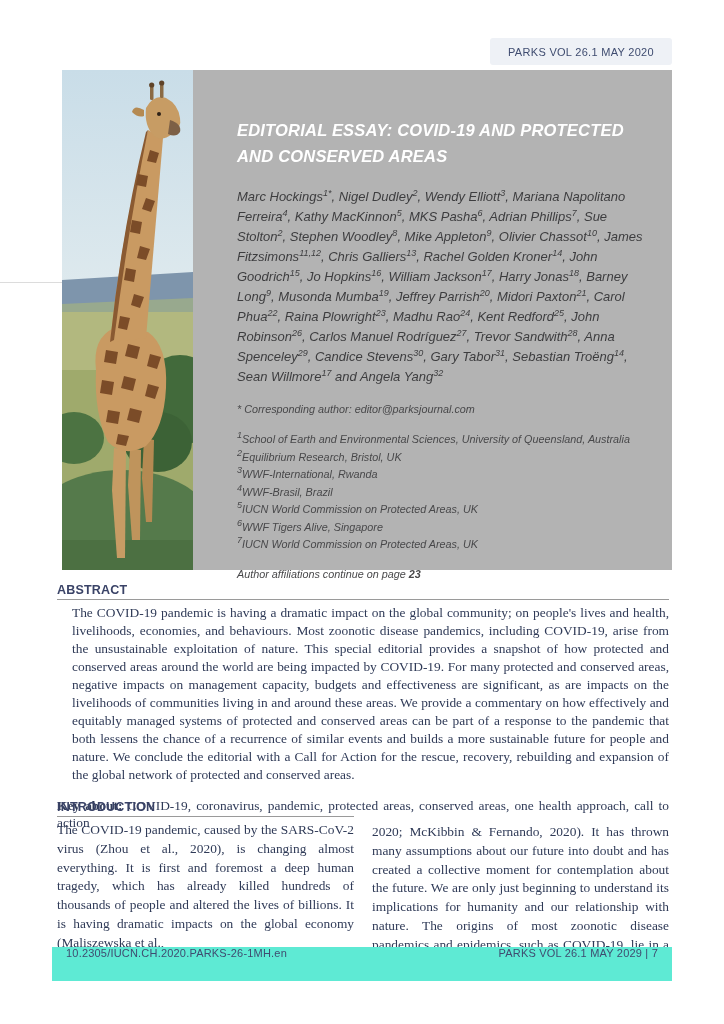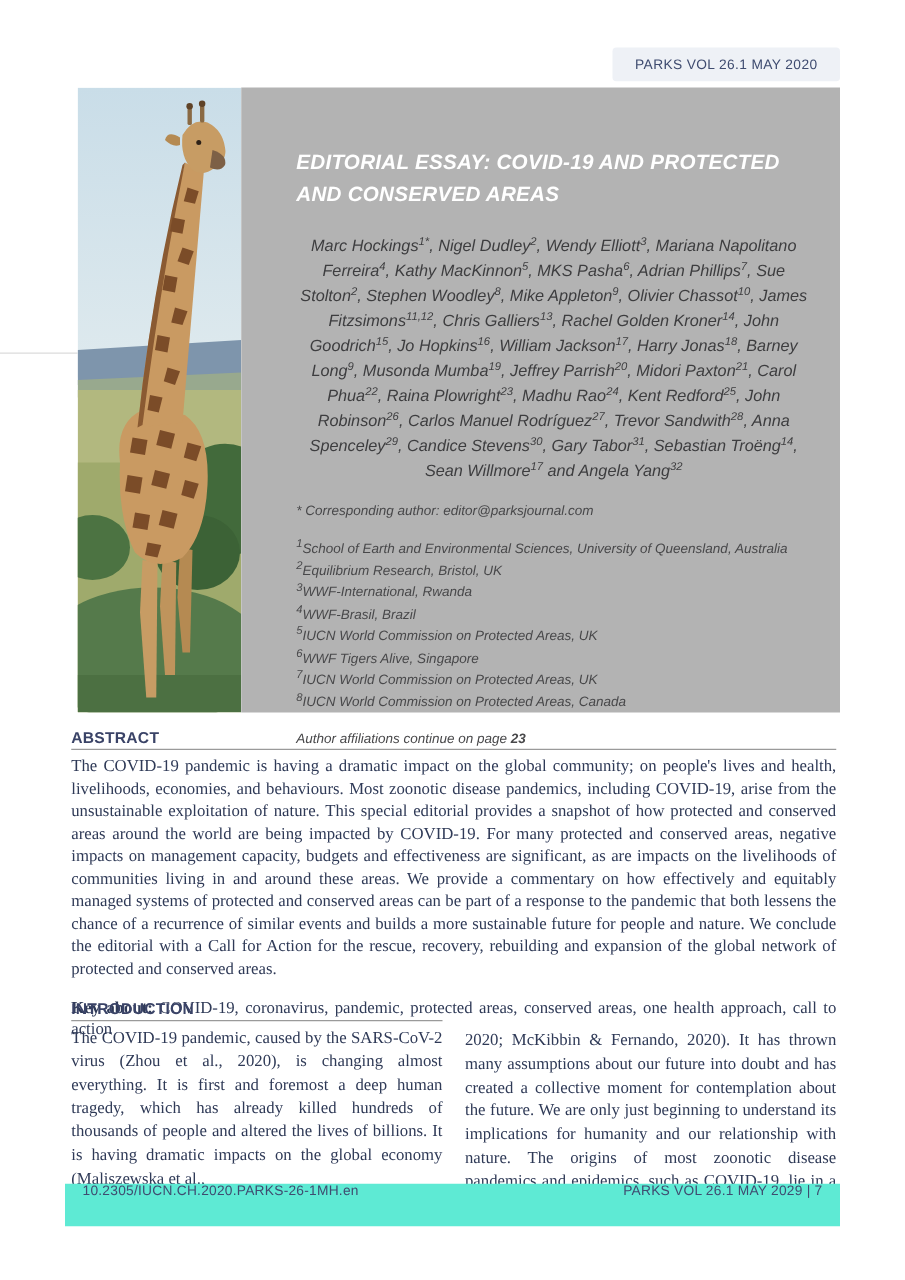--- a/index.html
+++ b/index.html
@@ -29,42 +29,42 @@
   .hero-photo svg { display:block; width:131px; height:500px; }
   .title-block {
     position:absolute; left:193px; top:0; width:479px; height:500px;
     background:#b3b3b3; padding:48px 30px 0 44px;
   }
   .article-title {
     width:420px; font-size:16.5px; font-weight:bold; color:#ffffff;
     line-height:1.55; letter-spacing:0.2px; margin-bottom:18px;
   }
   .author-list {
-    width:412px; font-size:13px; color:#3d3d3f; line-height:1.54;text-align:center;
+    width:412px; font-size:13px; color:#3d3d3f; line-height:1.54;
   }
   .author-list sup, .affiliation-list sup { font-size:9px; line-height:0; }
   .corresponding {
     margin-top:16px; font-size:10.8px; color:#48484a;
   }
   .affiliation-list {
     margin-top:16px; font-size:10.8px; color:#48484a; line-height:1.62;
   }
   .aff-note { margin-top:14px; font-size:10.8px; color:#48484a; }
   .aff-note b { font-weight:bold; }
   
   .abstract { position:absolute; left:57px; top:583px; width:612px; }
   .sec-heading {
     font-size:12.5px; font-weight:bold; color:#3a4367; letter-spacing:0.2px;
     padding-bottom:2px; border-bottom:1px solid #9a9a9a;
   }
   .serif {
     font-family:"Liberation Serif", serif; color:#2f3a57;
     font-size:13.4px; line-height:1.34; text-align:justify;
   }
-  .abstract-text { margin-top:4px; }
+  .abstract-text { margin-top:4px;margin-left:15px; }
   .keywords { margin-top:13px; }
   .keywords .kw-label { font-weight:bold; }
   
   .intro { position:absolute; left:57px; top:800px; width:612px; display:flex; gap:18px; }
   .intro-col { width:298px; }
   .intro .sec-heading { margin-bottom:4px; }
   .intro .serif { line-height:1.4; }
   .intro-col-2 { padding-top:23px; }
   
   .footer {
@@ -159,21 +159,20 @@
       <div class="author-list"><span>Marc Hockings<sup>1*</sup></span>, <span>Nigel Dudley<sup>2</sup></span>, <span>Wendy Elliott<sup>3</sup></span>, <span>Mariana Napolitano Ferreira<sup>4</sup></span>, <span>Kathy MacKinnon<sup>5</sup></span>, <span>MKS Pasha<sup>6</sup></span>, <span>Adrian Phillips<sup>7</sup></span>, <span>Sue Stolton<sup>2</sup></span>, <span>Stephen Woodley<sup>8</sup></span>, <span>Mike Appleton<sup>9</sup></span>, <span>Olivier Chassot<sup>10</sup></span>, <span>James Fitzsimons<sup>11,12</sup></span>, <span>Chris Galliers<sup>13</sup></span>, <span>Rachel Golden Kroner<sup>14</sup></span>, <span>John Goodrich<sup>15</sup></span>, <span>Jo Hopkins<sup>16</sup></span>, <span>William Jackson<sup>17</sup></span>, <span>Harry Jonas<sup>18</sup></span>, <span>Barney Long<sup>9</sup></span>, <span>Musonda Mumba<sup>19</sup></span>, <span>Jeffrey Parrish<sup>20</sup></span>, <span>Midori Paxton<sup>21</sup></span>, <span>Carol Phua<sup>22</sup></span>, <span>Raina Plowright<sup>23</sup></span>, <span>Madhu Rao<sup>24</sup></span>, <span>Kent Redford<sup>25</sup></span>, <span>John Robinson<sup>26</sup></span>, <span>Carlos Manuel Rodríguez<sup>27</sup></span>, <span>Trevor Sandwith<sup>28</sup></span>, <span>Anna Spenceley<sup>29</sup></span>, <span>Candice Stevens<sup>30</sup></span>, <span>Gary Tabor<sup>31</sup></span>, <span>Sebastian Troëng<sup>14</sup></span>, <span>Sean Willmore<sup>17</sup></span> and <span>Angela Yang<sup>32</sup></span></div>
       <div class="corresponding">* Corresponding author: editor@parksjournal.com</div>
       <div class="affiliation-list">
           <div><sup>1</sup>School of Earth and Environmental Sciences, University of Queensland, Australia</div>
           <div><sup>2</sup>Equilibrium Research, Bristol, UK</div>
           <div><sup>3</sup>WWF-International, Rwanda</div>
           <div><sup>4</sup>WWF-Brasil, Brazil</div>
           <div><sup>5</sup>IUCN World Commission on Protected Areas, UK</div>
           <div><sup>6</sup>WWF Tigers Alive, Singapore</div>
           <div><sup>7</sup>IUCN World Commission on Protected Areas, UK</div>
-          <div><sup>8</sup>IUCN World Commission on Protected Areas, Canada</div>
         </div>
       <div class="aff-note"><span>Author affiliations continue on page </span><b>23</b></div>
     </div>
   </div>
 
   <div class="abstract">
     <div class="sec-heading">ABSTRACT</div>
     <div class="serif abstract-text">The COVID-19 pandemic is having a dramatic impact on the global community; on people's lives and health, livelihoods, economies, and behaviours. Most zoonotic disease pandemics, including COVID-19, arise from the unsustainable exploitation of nature. This special editorial provides a snapshot of how protected and conserved areas around the world are being impacted by COVID-19. For many protected and conserved areas, negative impacts on management capacity, budgets and effectiveness are significant, as are impacts on the livelihoods of communities living in and around these areas. We provide a commentary on how effectively and equitably managed systems of protected and conserved areas can be part of a response to the pandemic that both lessens the chance of a recurrence of similar events and builds a more sustainable future for people and nature. We conclude the editorial with a Call for Action for the rescue, recovery, rebuilding and expansion of the global network of protected and conserved areas.</div>
     <div class="serif keywords"><span class="kw-label">Key about:</span><span> COVID-19, coronavirus, pandemic, protected areas, conserved areas, one health approach, call to action</span></div>
   </div>

